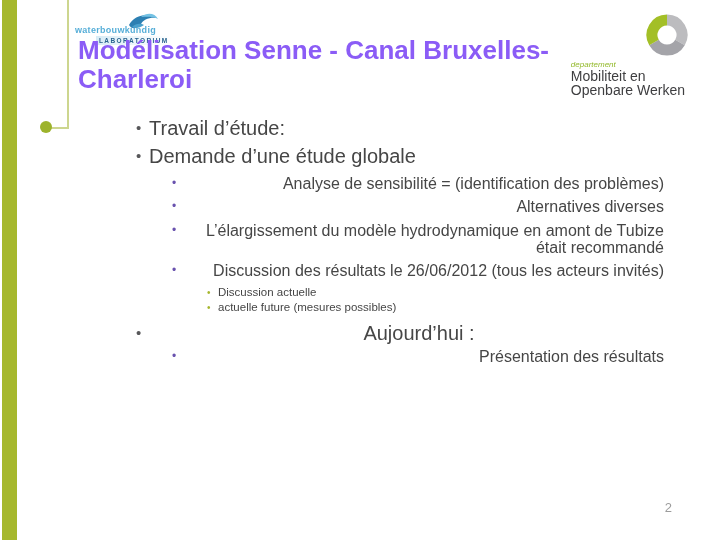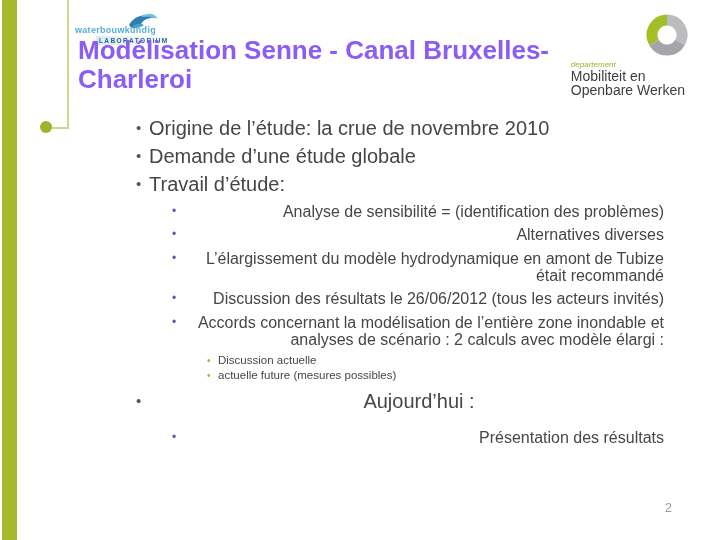--- a/index.html
+++ b/index.html
@@ -42,21 +42,21 @@
   .b1::before { content:"•"; position:absolute; left:1px; top:0;
                 font-size:15px; line-height:28px; color:#58585a; }
   .b2 { font-size:16px; line-height:17px; margin:0 0 6.5px 37px; padding-left:12px; width:480px;text-align:right; }
   .b2::before { content:"•"; position:absolute; left:0; top:0;
                 font-size:12px; line-height:17px; color:#6952ae; }
   .b3 { font-size:11.5px; line-height:13px; margin:0 0 2px 72px; padding-left:11px; width:420px; }
   .b3::before { content:"•"; position:absolute; left:0; top:0;
                 font-size:10px; line-height:13px; color:#a6b62d; }
   .mt-group { margin-top:4.5px; }
   .mt-b1 { margin-top:5px;text-align:center; }
-  .mt-last { margin-top:14px; }
+  .mt-last { margin-top:1px; }
 
   .page-number { position:absolute; left:648px; top:500px; width:24px; text-align:right;
                  font-size:13px; color:#9c9c9c; }
 </style>
 </head>
 <body>
 
 <div class="slide">
 
   <div class="accent-bar"></div>
@@ -84,28 +84,26 @@
     </svg>
   </span>
   <div class="mow-text">
     <div class="mow-dept">departement</div>
     <div class="mow-name">Mobiliteit en</div>
     <div class="mow-name">Openbare Werken</div>
   </div>
 
   <div class="content">
     <ul>
-      <li class="b1">Origine de l’étude: la crue de novembre 2010</li>
+      <li class="b1">Travail d’étude:</li>
       <li class="b1">Demande d’une étude globale</li>
-      <li class="b1">Travail d’étude:</li>
       <li class="b2 mt-group">Analyse de sensibilité = (identification des problèmes)</li>
       <li class="b2">Alternatives diverses</li>
       <li class="b2">L’élargissement du modèle hydrodynamique en amont de Tubize était recommandé</li>
       <li class="b2">Discussion des résultats le 26/06/2012 (tous les acteurs invités)</li>
-      <li class="b2">Accords concernant la modélisation de l’entière zone inondable et analyses de scénario : 2 calculs avec modèle élargi :</li>
       <li class="b3">Discussion actuelle</li>
       <li class="b3">actuelle future (mesures possibles)</li>
       <li class="b1 mt-b1">Aujourd’hui :</li>
       <li class="b2 mt-last">Présentation des résultats</li>
     </ul>
   </div>
 
   <div class="page-number">2</div>
 
 </div>

